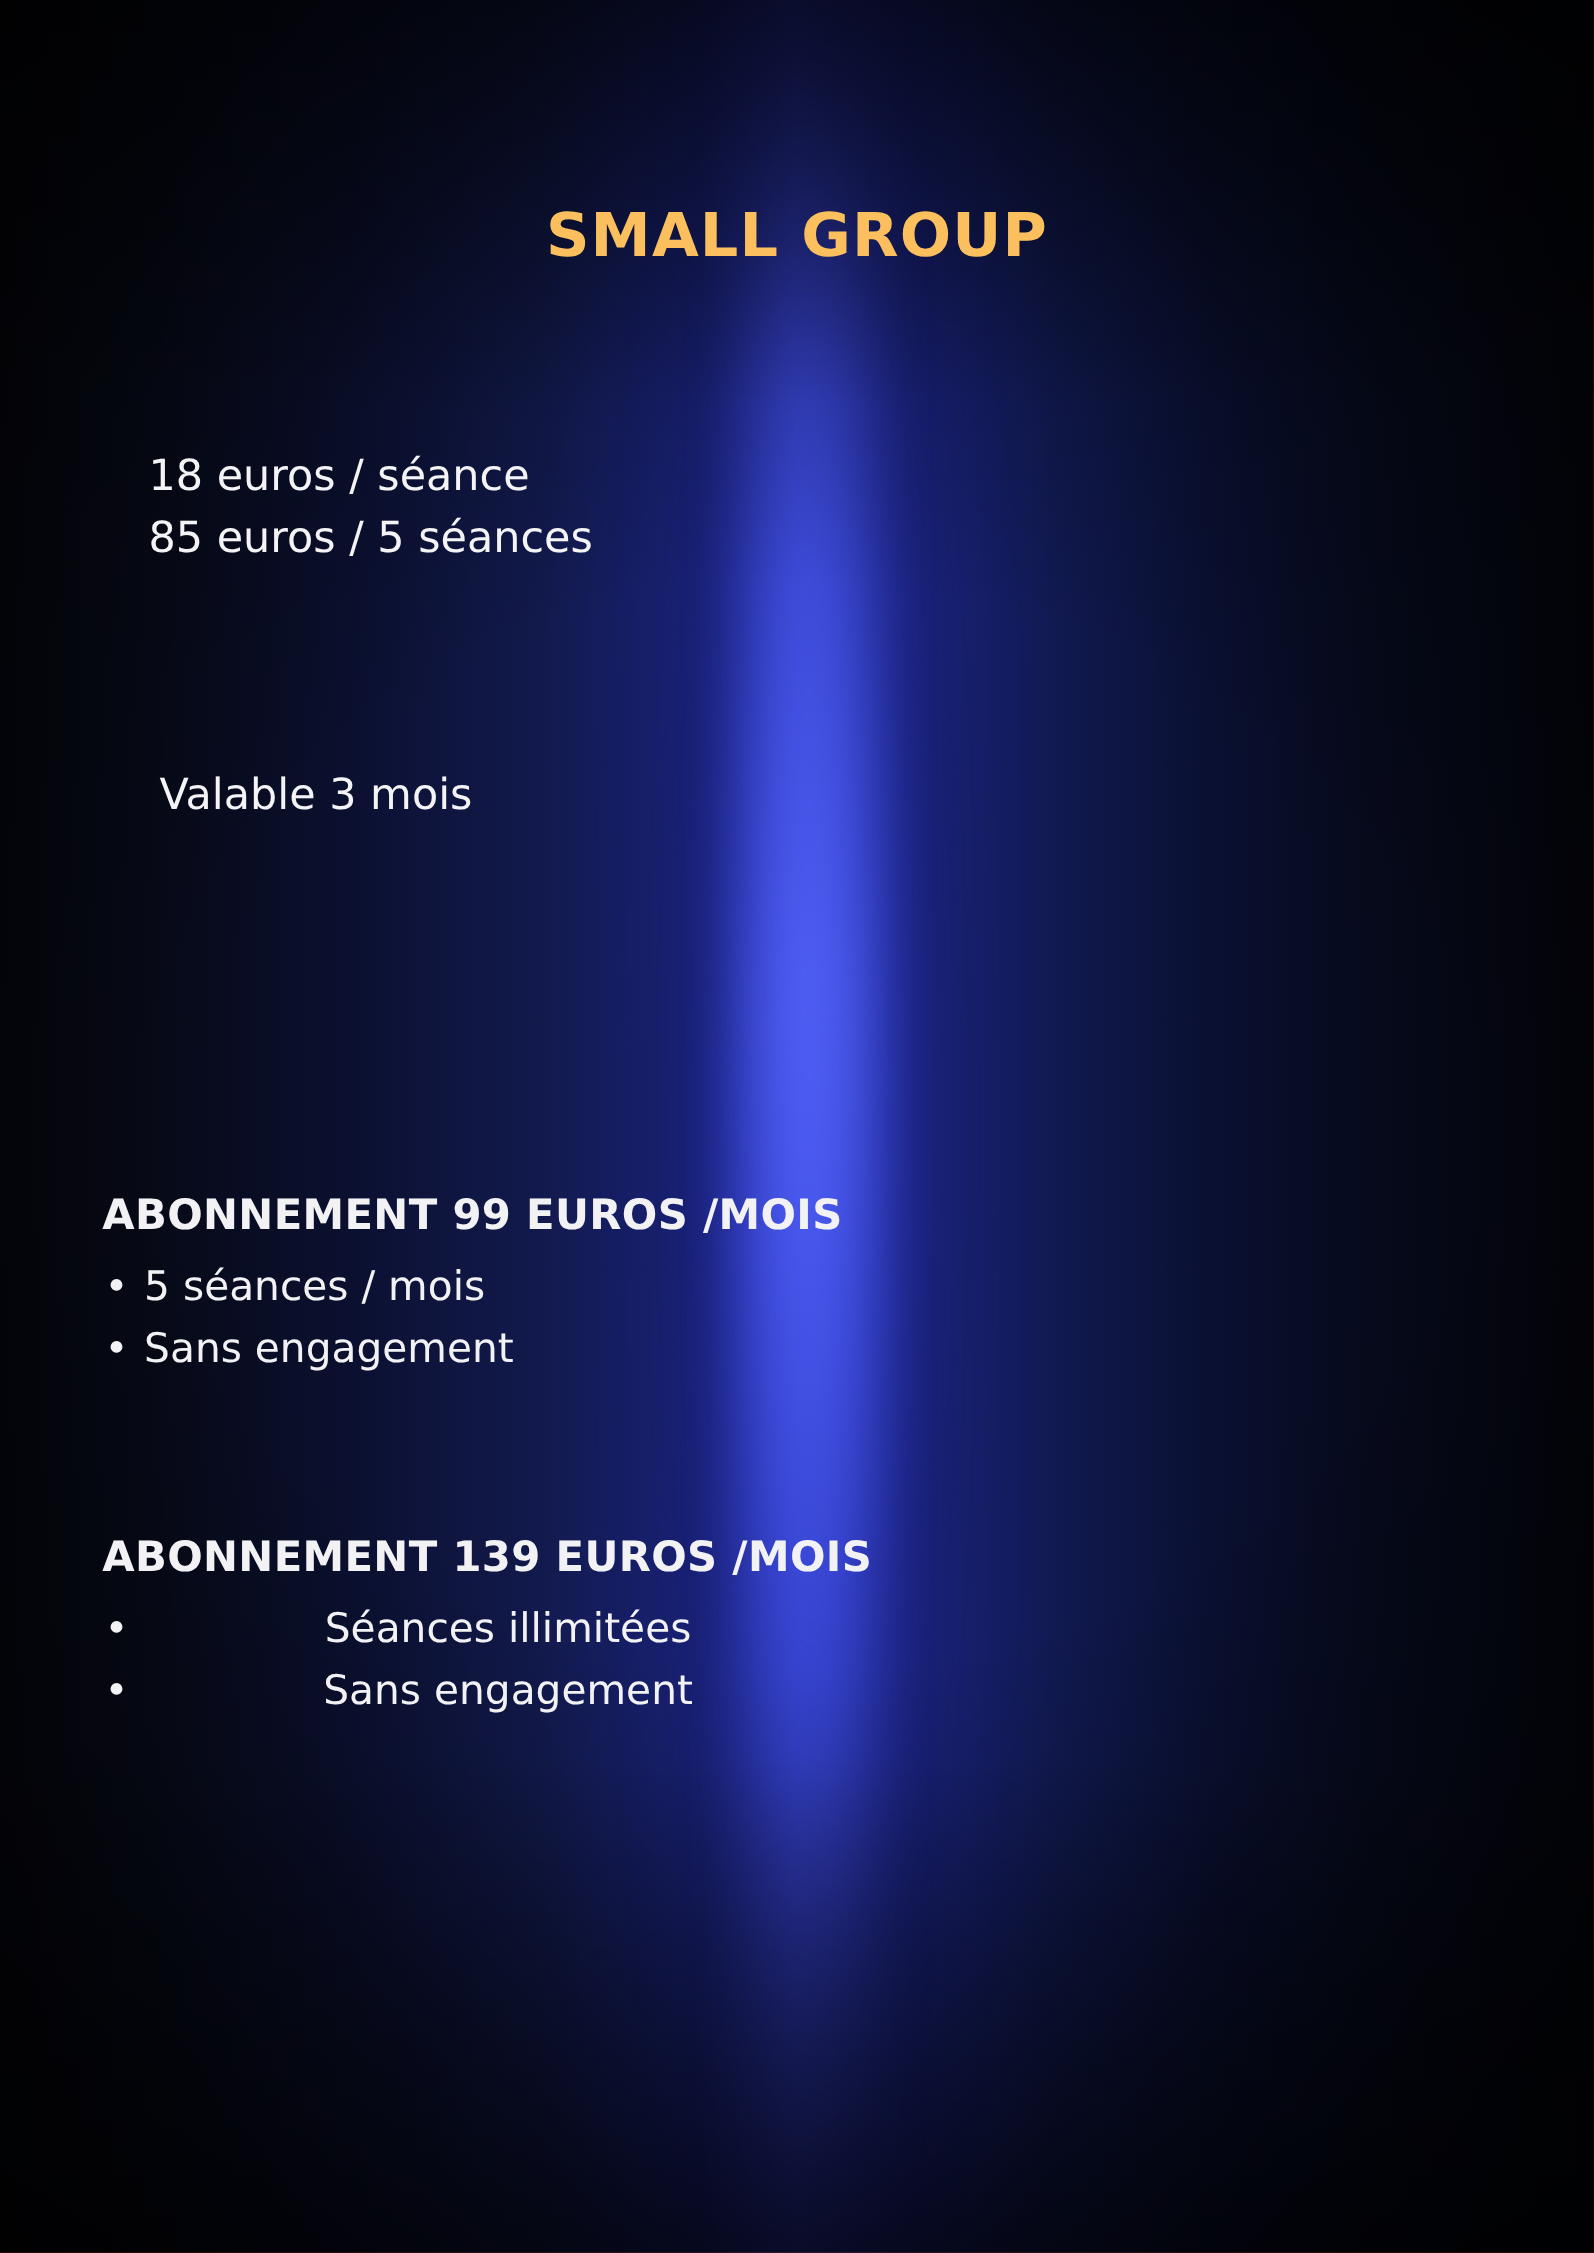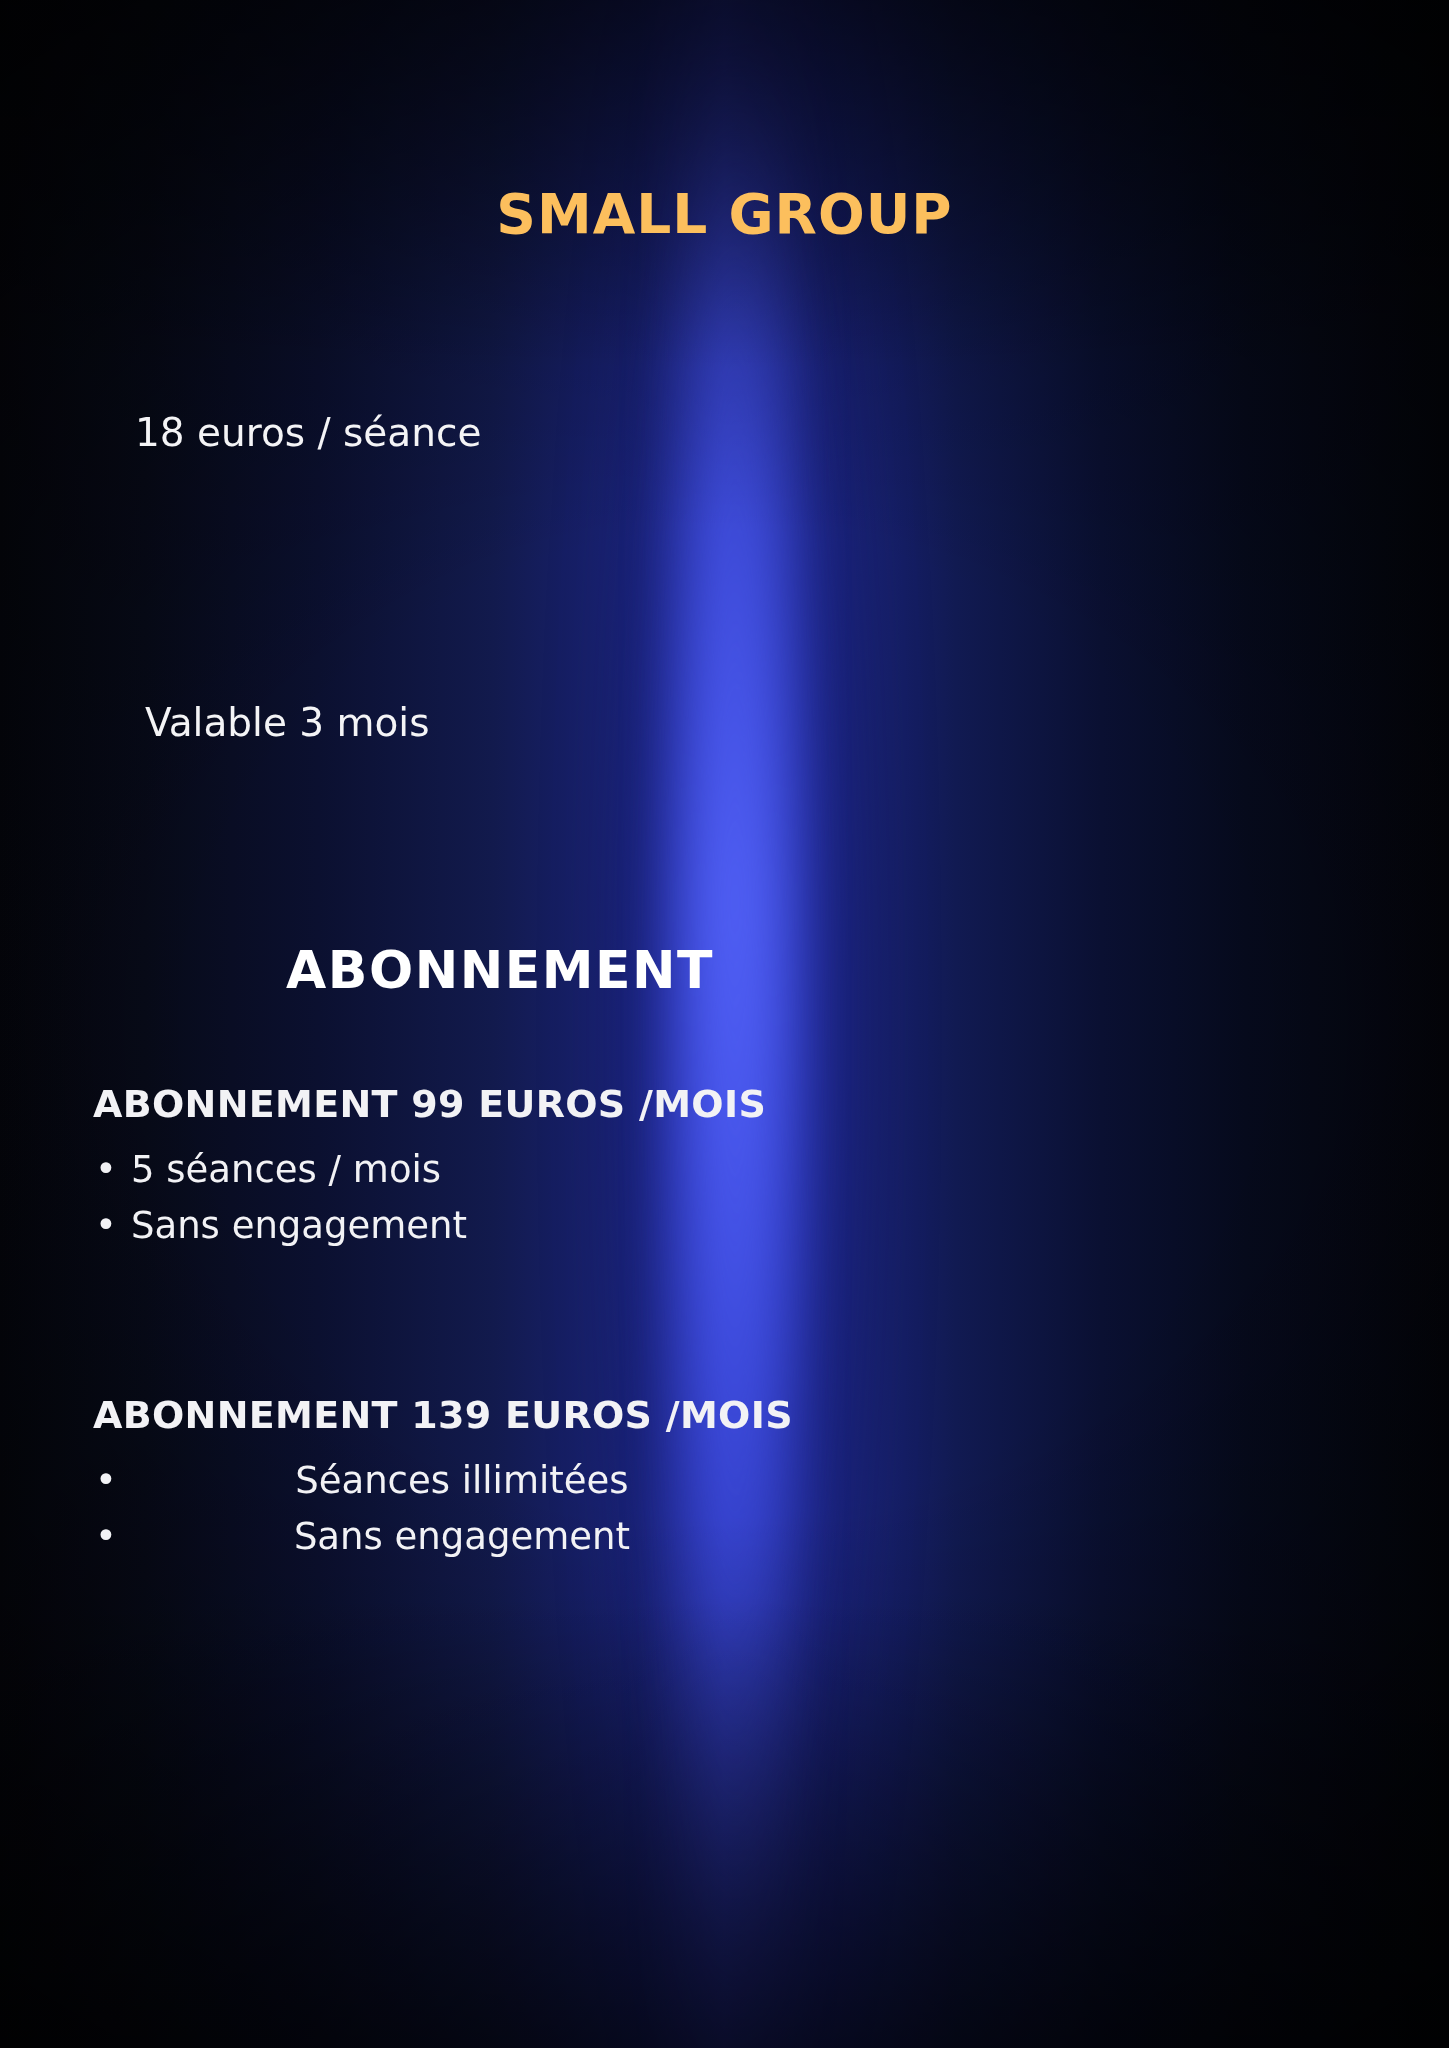--- a/index.html
+++ b/index.html
@@ -178,25 +178,25 @@
   <div class="bg-glow"></div>
   <div class="bg-glow-core"></div>
   <div class="bg-vignette"></div>
 
   <div class="content">
 
     <div class="title-small-group">SMALL GROUP</div>
 
     <div class="price-block">
       <div class="price-line">18 euros / séance</div>
+      <div class="price-line">85 euros / 5 séances</div>
     </div>
 
     <div class="validity">Valable 3 mois</div>
 
-    <div class="title-abonnement">ABONNEMENT</div>
 
     <div class="sub-block first">
       <div class="sub-heading">ABONNEMENT 99 EUROS /MOIS</div>
       <ul class="bullets">
         <li>
           <span class="dot">•</span>
           <span>5 séances / mois</span>
         </li>
         <li>
           <span class="dot">•</span>

